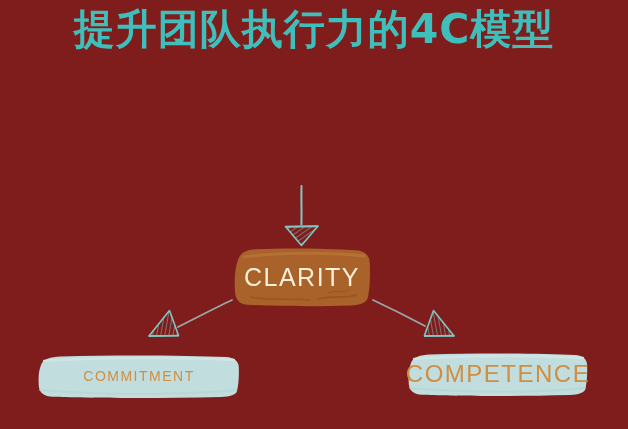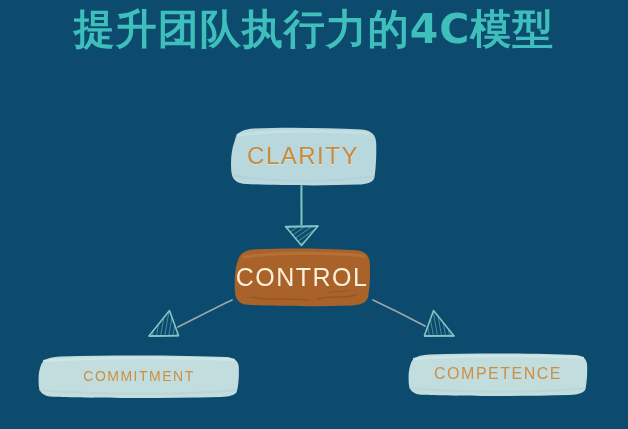--- a/index.html
+++ b/index.html
@@ -4,21 +4,21 @@
 <style>
   html, body {
     margin: 0;
     padding: 0;
     background: #ffffff;
   }
   #canvas {
     position: relative;
     width: 628px;
     height: 429px;
-    background: #0c4a6e;
+    background: #7f1d1d;
     overflow: hidden;
     font-family: "Liberation Sans", sans-serif;
   }
 
   
   #title {
     position: absolute;
     left: 0;
     top: 4px;
     width: 628px;
@@ -87,21 +87,21 @@
     color: #cf8e42;
   }
 
   #node-competence {
     left: 406px;
     top: 352px;
     width: 184px;
     height: 44px;
   }
   #node-competence .label {
-    font-size: 16px;
+    font-size: 24px;
     color: #cf8e42;
   }
 
   
   #edges {
     position: absolute;
     left: 0; top: 0;
     width: 628px;
     height: 429px;
     z-index: 2;
@@ -140,46 +140,34 @@
       <path d="M149.5,336.2 L178.2,335.7" stroke="#7fc7c4" stroke-width="1.8" stroke-linecap="round"></path>
     </g>
 
     <g>
       <path d="M373,300 C390,308 408,317 425,326" stroke="#9aa6a8" stroke-width="1.8" fill="none" stroke-linecap="round"></path>
       <path d="M433.5,310.5 L424.5,335.5 L454,336 Z" fill="url(#hatchR)" stroke="#7fc7c4" stroke-width="1.6" stroke-linejoin="round"></path>
       <path d="M424.8,336.2 L453.6,335.7" stroke="#7fc7c4" stroke-width="1.8" stroke-linecap="round"></path>
     </g>
   </svg>
 
-  <div class="node" id="node-clarity">
-    <svg class="paint" viewBox="0 0 150 60" preserveAspectRatio="none" xmlns="http://www.w3.org/2000/svg">
-      <path d="M7,14 C8,6 16,3 26,2.5 C60,1 100,2 134,3.5
-               C143,4 148,9 148.2,17 C148.6,31 147.8,43 146.5,51
-               C145.6,56.5 139,58.2 130,58.6
-               C95,60 50,59.4 18,58
-               C9,57.6 4.2,54 3.4,46 C2.4,36 3.2,23 7,14 Z" fill="#b9d8dd"></path>
-      <path d="M10,9 C40,4.5 96,4 140,7.5" stroke="#c6e0e3" stroke-width="3" fill="none" stroke-linecap="round" opacity="0.85"></path>
-      <path d="M6,50 C45,56 104,56.5 145,50.5" stroke="#aed0d6" stroke-width="2" fill="none" stroke-linecap="round" opacity="0.7"></path>
-    </svg>
-    <span class="label">CLARITY</span>
-  </div>
 
   <div class="node" id="node-control">
     <svg class="paint" viewBox="0 0 140 60" preserveAspectRatio="none" xmlns="http://www.w3.org/2000/svg">
       <path d="M6,13 C8,5.5 15,2.8 24,2.3 C57,0.8 94,1.6 124,3.2
                C132.5,3.7 137.4,8 137.8,16 C138.4,30 137.6,42 136,50
                C134.8,56 128,58 119,58.4
                C85,59.8 44,59.2 16,57.8
                C7.5,57.3 3.6,53 3,45 C2.2,34 2.8,21 6,13 Z" fill="#a8622a"></path>
       <path d="M12,10 C44,5.5 96,5 132,9" stroke="#b9743a" stroke-width="3" fill="none" stroke-linecap="round" opacity="0.8"></path>
       <path d="M18,50 C40,54 60,51 78,53" stroke="#96541f" stroke-width="1.6" fill="none" stroke-linecap="round" opacity="0.75"></path>
       <path d="M86,52 C100,48 112,52 124,48" stroke="#8f4f1c" stroke-width="1.4" fill="none" stroke-linecap="round" opacity="0.65"></path>
       <path d="M96,46 C104,42 108,47 116,43" stroke="#8f4f1c" stroke-width="1.2" fill="none" stroke-linecap="round" opacity="0.55"></path>
     </svg>
-    <span class="label">CONTROL</span>
+    <span class="label">CLARITY</span>
   </div>
 
   <div class="node" id="node-commitment">
     <svg class="paint" viewBox="0 0 206 44" preserveAspectRatio="none" xmlns="http://www.w3.org/2000/svg">
       <path d="M5,11 C7,5 14,3 25,2.5 C85,0.8 155,1.6 190,3
                C198,3.4 202.5,7 202.8,13 C203.2,23 202.4,31 201,37
                C200,41 194,42.6 185,43
                C120,44.6 40,44 17,42.8
                C8,42.4 3.4,39 2.8,32 C2.2,24 2.6,17 5,11 Z" fill="#c2dddd"></path>
       <path d="M8,7 C60,3.4 150,3 198,6" stroke="#d0e6e6" stroke-width="2.4" fill="none" stroke-linecap="round" opacity="0.85"></path>

